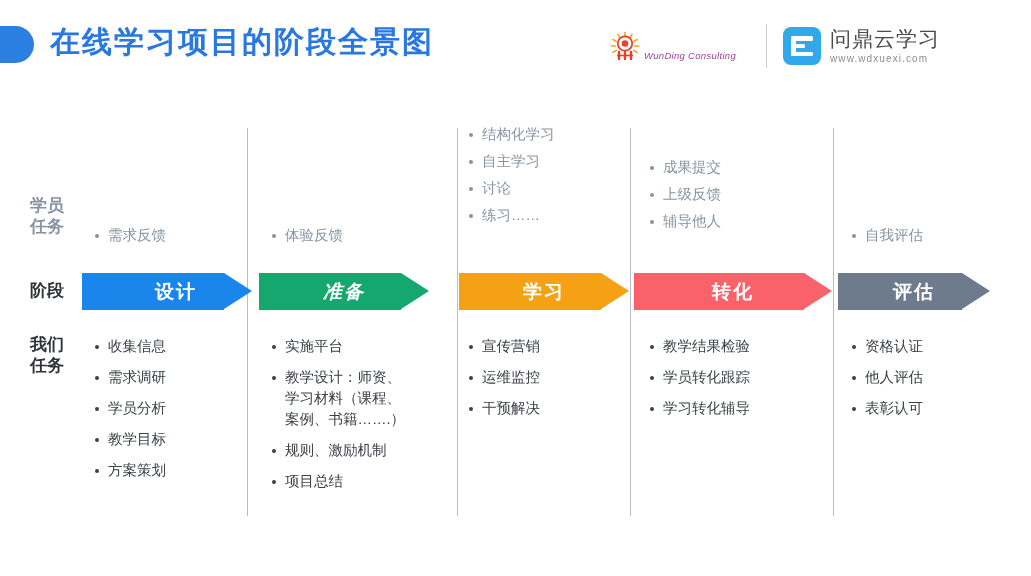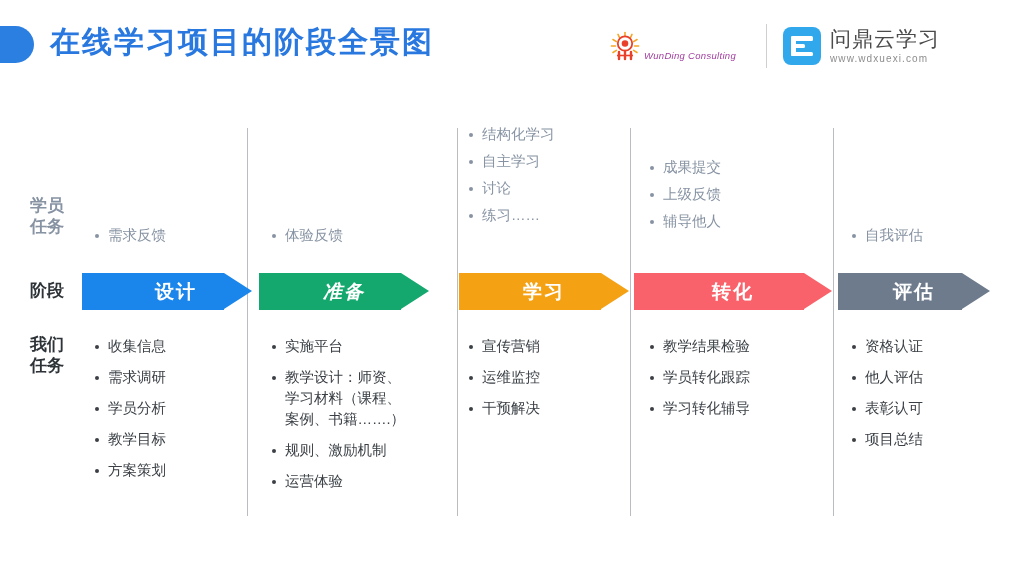--- a/index.html
+++ b/index.html
@@ -208,35 +208,34 @@
     <div class="bullet-item">教学目标</div>
     <div class="bullet-item">方案策划</div>
   </div>
 
   <div class="bullet-list ours" style="left:270px; top:336px; width:180px;">
     <div class="bullet-item">实施平台</div>
     <div class="bullet-item">教学设计：师资、
 学习材料（课程、
 案例、书籍…….）</div>
     <div class="bullet-item">规则、激励机制</div>
-    <div class="bullet-item">运营体验</div>
+    <div class="bullet-item">项目总结</div>
   </div>
 
   <div class="bullet-list ours" style="left:467px; top:336px; width:150px;">
     <div class="bullet-item">宣传营销</div>
     <div class="bullet-item">运维监控</div>
     <div class="bullet-item">干预解决</div>
   </div>
 
   <div class="bullet-list ours" style="left:648px; top:336px; width:175px;">
     <div class="bullet-item">教学结果检验</div>
     <div class="bullet-item">学员转化跟踪</div>
     <div class="bullet-item">学习转化辅导</div>
   </div>
 
   <div class="bullet-list ours" style="left:850px; top:336px; width:150px;">
     <div class="bullet-item">资格认证</div>
     <div class="bullet-item">他人评估</div>
     <div class="bullet-item">表彰认可</div>
-    <div class="bullet-item">项目总结</div>
   </div>
 
 </div>
 
 </body></html>

